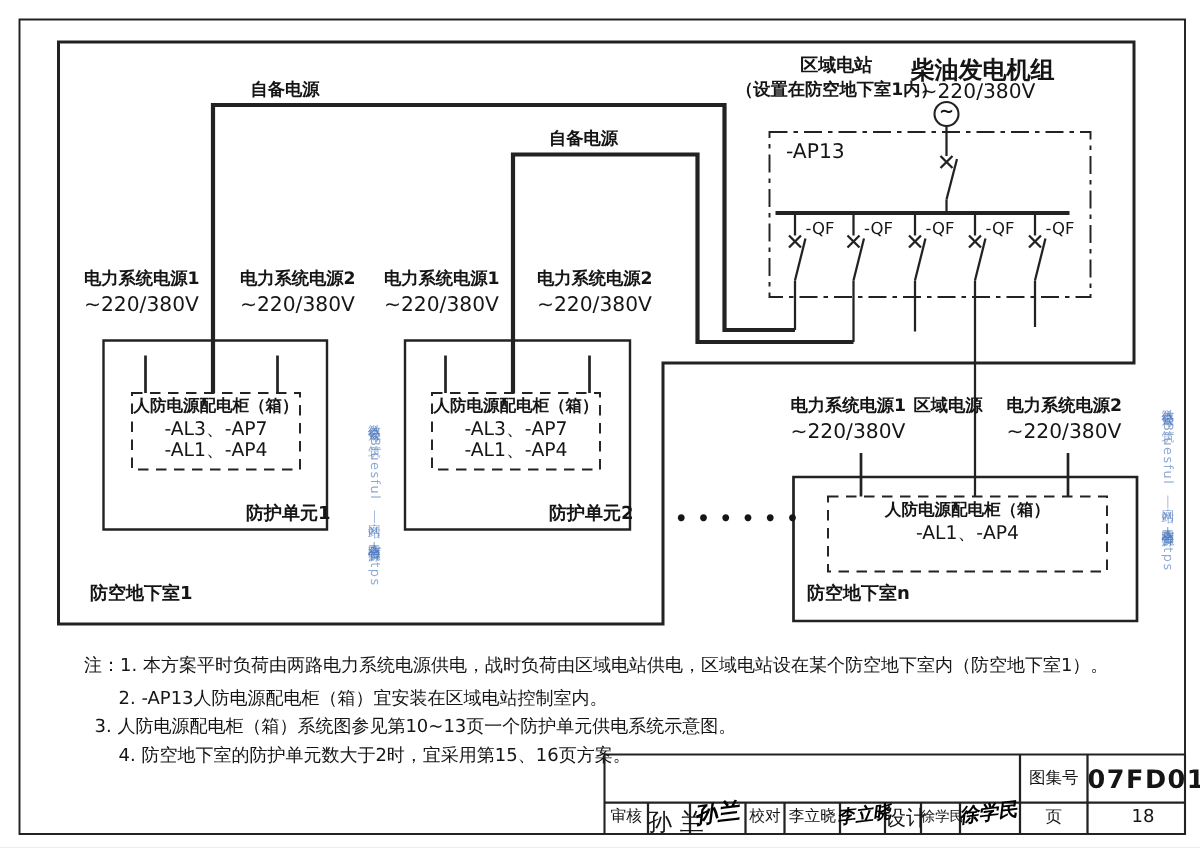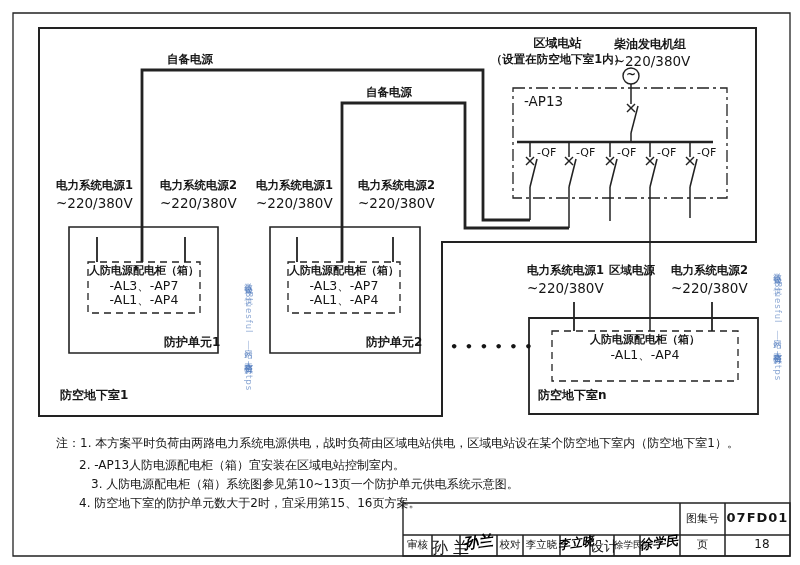--- a/index.html
+++ b/index.html
@@ -121,21 +121,21 @@
       <line x1="523" y1="535" x2="523" y2="556"></line>
       <line x1="560" y1="535" x2="560" y2="556"></line>
       <line x1="590" y1="535" x2="590" y2="556"></line>
       <line x1="614" y1="535" x2="614" y2="556"></line>
       <line x1="640" y1="535" x2="640" y2="556"></line>
     </g>
   </svg>
 
   <div class="lbl b c" style="left:505px;top:37px;width:105px;font-size:12px">区域电站</div>
   <div class="lbl b c" style="left:478px;top:53px;width:160px;font-size:11.5px">（设置在防空地下室1内）</div>
-  <div class="lbl b c" style="left:607px;top:38px;width:86px;font-size:12px">柴油发电机组</div>
+  <div class="lbl b c" style="left:607px;top:38px;width:86px;font-size:16px">柴油发电机组</div>
   <div class="lbl c" style="left:612px;top:54px;width:80px;font-size:13.5px">~220/380V</div>
   <div class="lbl c b" style="left:624px;top:68px;width:14px;font-size:12px">~</div>
   <div class="lbl" style="left:524px;top:94px;font-size:13.5px">-AP13</div>
 
   <div class="lbl" style="left:537px;top:147px;font-size:11px">-QF</div>
   <div class="lbl" style="left:576px;top:147px;font-size:11px">-QF</div>
   <div class="lbl" style="left:617px;top:147px;font-size:11px">-QF</div>
   <div class="lbl" style="left:657px;top:147px;font-size:11px">-QF</div>
   <div class="lbl" style="left:697px;top:147px;font-size:11px">-QF</div>
 
@@ -168,25 +168,25 @@
   <div class="lbl" style="left:527px;top:281px;font-size:13.5px">~220/380V</div>
   <div class="lbl b" style="left:609px;top:264px;font-size:11.5px">区域电源</div>
   <div class="lbl b" style="left:671px;top:264px;font-size:11.5px">电力系统电源2</div>
   <div class="lbl" style="left:671px;top:281px;font-size:13.5px">~220/380V</div>
   <div class="lbl b c" style="left:552px;top:334px;width:186px;font-size:11px">人防电源配电柜（箱）</div>
   <div class="lbl c" style="left:552px;top:348px;width:186px;font-size:12.5px">-AL1、-AP4</div>
   <div class="lbl b" style="left:538px;top:389px;font-size:12px">防空地下室n</div>
 
   <div class="lbl" style="left:56px;top:437px;font-size:12px">注：1. 本方案平时负荷由两路电力系统电源供电，战时负荷由区域电站供电，区域电站设在某个防空地下室内（防空地下室1）。</div>
   <div class="lbl" style="left:79px;top:459px;font-size:12px">2. -AP13人防电源配电柜（箱）宜安装在区域电站控制室内。</div>
-  <div class="lbl" style="left:91px;top:478px;font-size:12px">3. 人防电源配电柜（箱）系统图参见第10~13页一个防护单元供电系统示意图。</div>
+  <div class="lbl" style="left:63px;top:478px;font-size:12px">3. 人防电源配电柜（箱）系统图参见第10~13页一个防护单元供电系统示意图。</div>
   <div class="lbl" style="left:79px;top:497px;font-size:12px">4. 防空地下室的防护单元数大于2时，宜采用第15、16页方案。</div>
 
   <div class="lbl c" style="left:680px;top:513px;width:45px;font-size:11px">图集号</div>
-  <div class="lbl b c" style="left:725px;top:511px;width:65px;font-size:13px;letter-spacing:1px">07FD01</div>
+  <div class="lbl b c" style="left:725px;top:511px;width:65px;font-size:17px;letter-spacing:1px">07FD01</div>
 
   <div class="lbl c" style="left:403px;top:539px;width:29px;font-size:10.5px">审核</div>
   <div class="lbl c" style="left:432px;top:539px;width:28px;font-size:16px">孙 兰</div>
   <div class="lbl c sig" style="left:458px;top:534px;width:40px;font-size:15px">孙兰</div>
   <div class="lbl c" style="left:497px;top:539px;width:26px;font-size:10.5px">校对</div>
   <div class="lbl c" style="left:523px;top:539px;width:37px;font-size:10.5px">李立晓</div>
   <div class="lbl c sig" style="left:558px;top:537px;width:34px;font-size:12px">李立晓</div>
   <div class="lbl c" style="left:590px;top:539px;width:24px;font-size:14px">设计</div>
   <div class="lbl c" style="left:614px;top:540px;width:26px;font-size:9.5px">徐学民</div>
   <div class="lbl c sig" style="left:638px;top:536px;width:42px;font-size:13px">徐学民</div>

